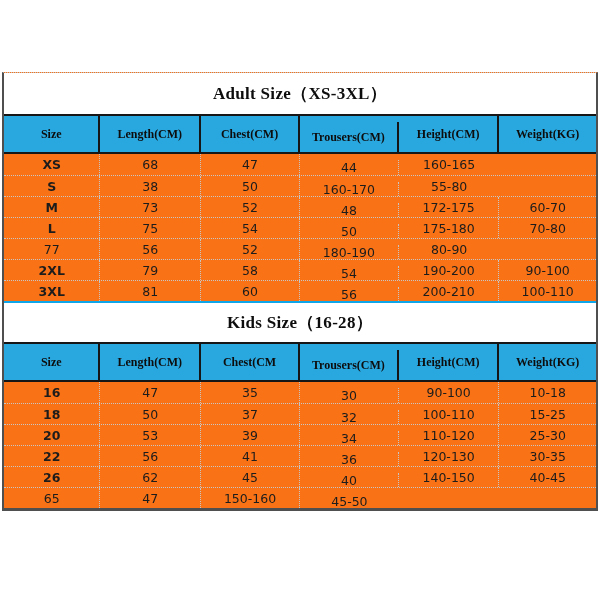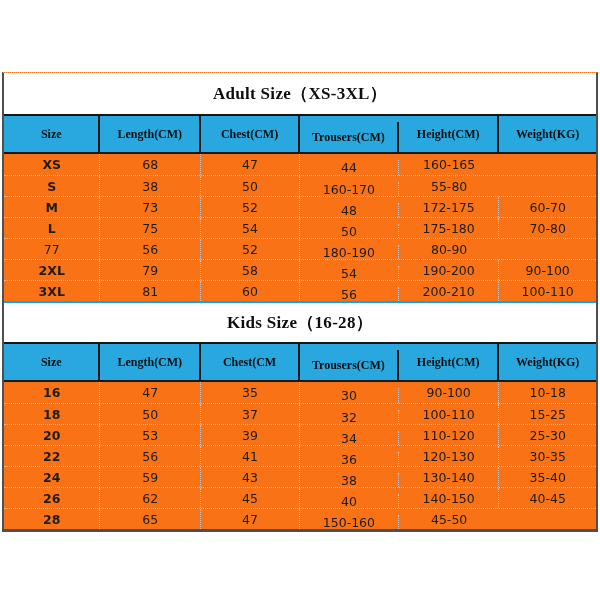--- a/index.html
+++ b/index.html
@@ -196,37 +196,28 @@
           </div>
           <div class="trow">
             <div class="tcell size-col">22</div>
             <div class="tcell">56</div>
             <div class="tcell">41</div>
             <div class="tcell">36</div>
             <div class="tcell">120-130</div>
             <div class="tcell">30-35</div>
           </div>
           <div class="trow">
-            <div class="tcell size-col">24</div>
-            <div class="tcell">59</div>
-            <div class="tcell">43</div>
-            <div class="tcell">38</div>
-            <div class="tcell">130-140</div>
-            <div class="tcell">35-40</div>
-          </div>
-          <div class="trow">
             <div class="tcell size-col">26</div>
             <div class="tcell">62</div>
             <div class="tcell">45</div>
             <div class="tcell">40</div>
             <div class="tcell">140-150</div>
             <div class="tcell">40-45</div>
           </div>
           <div class="trow">
-            <div class="tcell size-col">28</div>
             <div class="tcell">65</div>
             <div class="tcell">47</div>
             <div class="tcell">150-160</div>
             <div class="tcell">45-50</div>
           </div>
         </div>
     </section>
 
   </div>
 </div>

